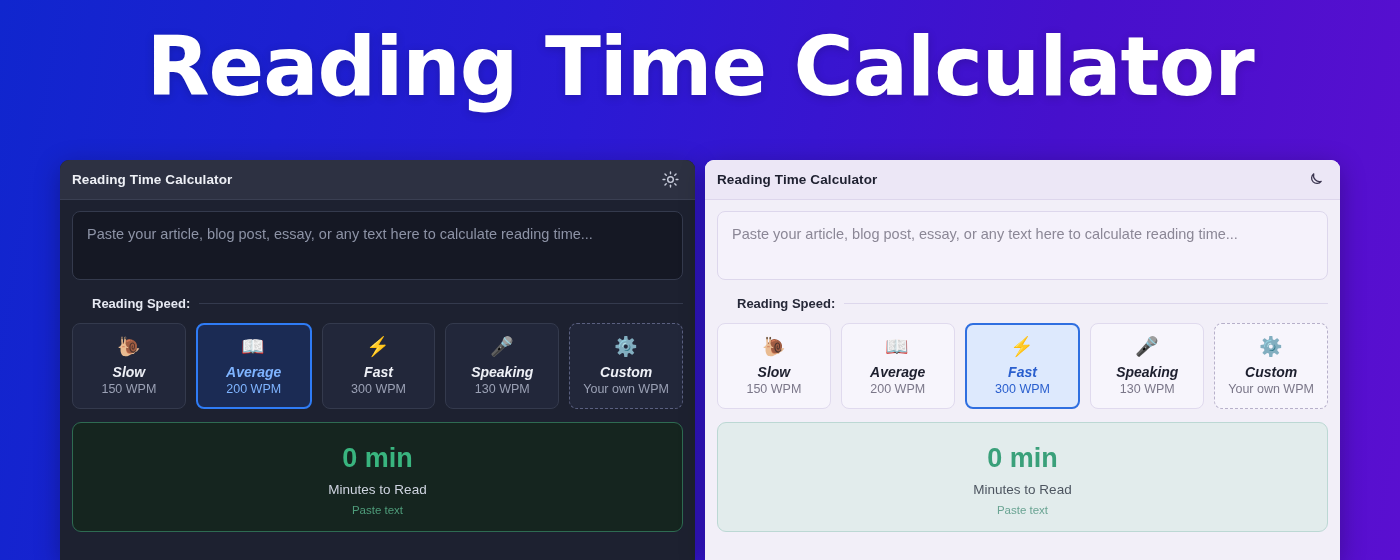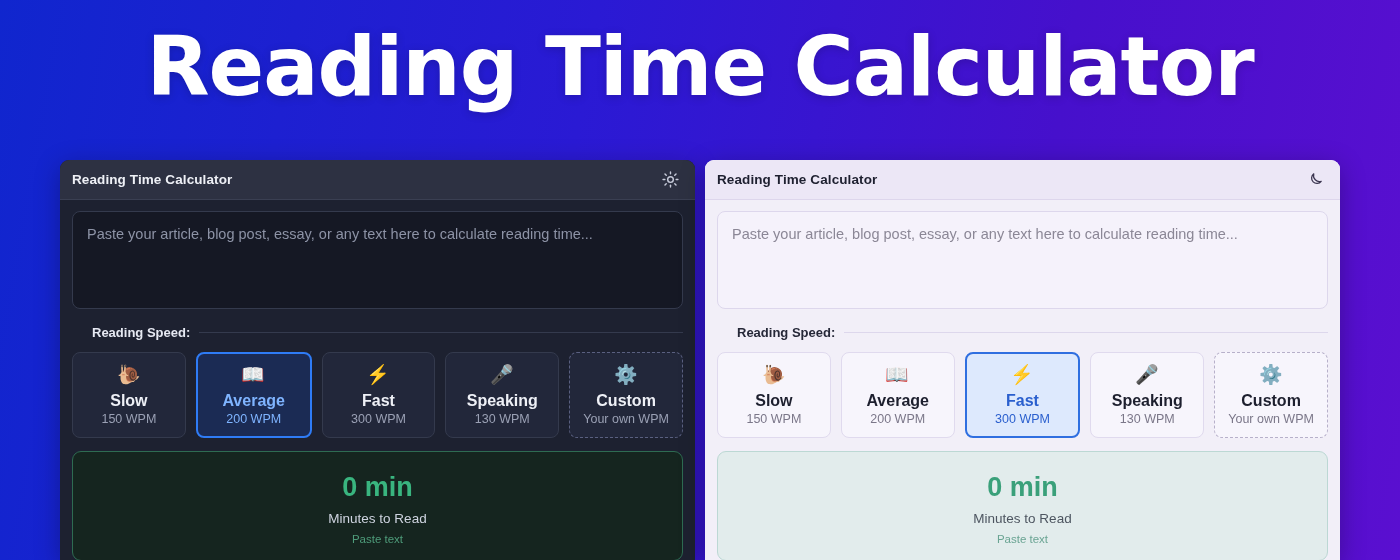--- a/index.html
+++ b/index.html
@@ -75,21 +75,21 @@
 
   
   .panel-body {
     flex: 1 1 auto;
     padding: 11px 12px 0 12px;
     display: flex;
     flex-direction: column;
   }
 
   .textarea {
-    height: 98px;
+    height: 69px;
     border-radius: 8px;
     padding: 13px 14px;
     font-size: 14.5px;
     line-height: 1.3;
     overflow: hidden;
     white-space: nowrap;
   }
 
   .speed-label-row {
     display: flex;
@@ -124,23 +124,24 @@
     gap: 2px;
     cursor: pointer;
   }
   .speed-emoji {
     font-size: 19px;
     line-height: 22px;
     height: 23px;
     display: block;
   }
   .speed-name {
-    font-size: 16px;
+    font-size: 14px;
     font-weight: bold;
     margin-top: 3px;
+    font-style: italic;
   }
   .speed-wpm {
     font-size: 12.5px;
   }
 
   .result-card {
     margin-top: 13px;
     margin-bottom: 0;
     height: 110px;
     border-radius: 9px;

